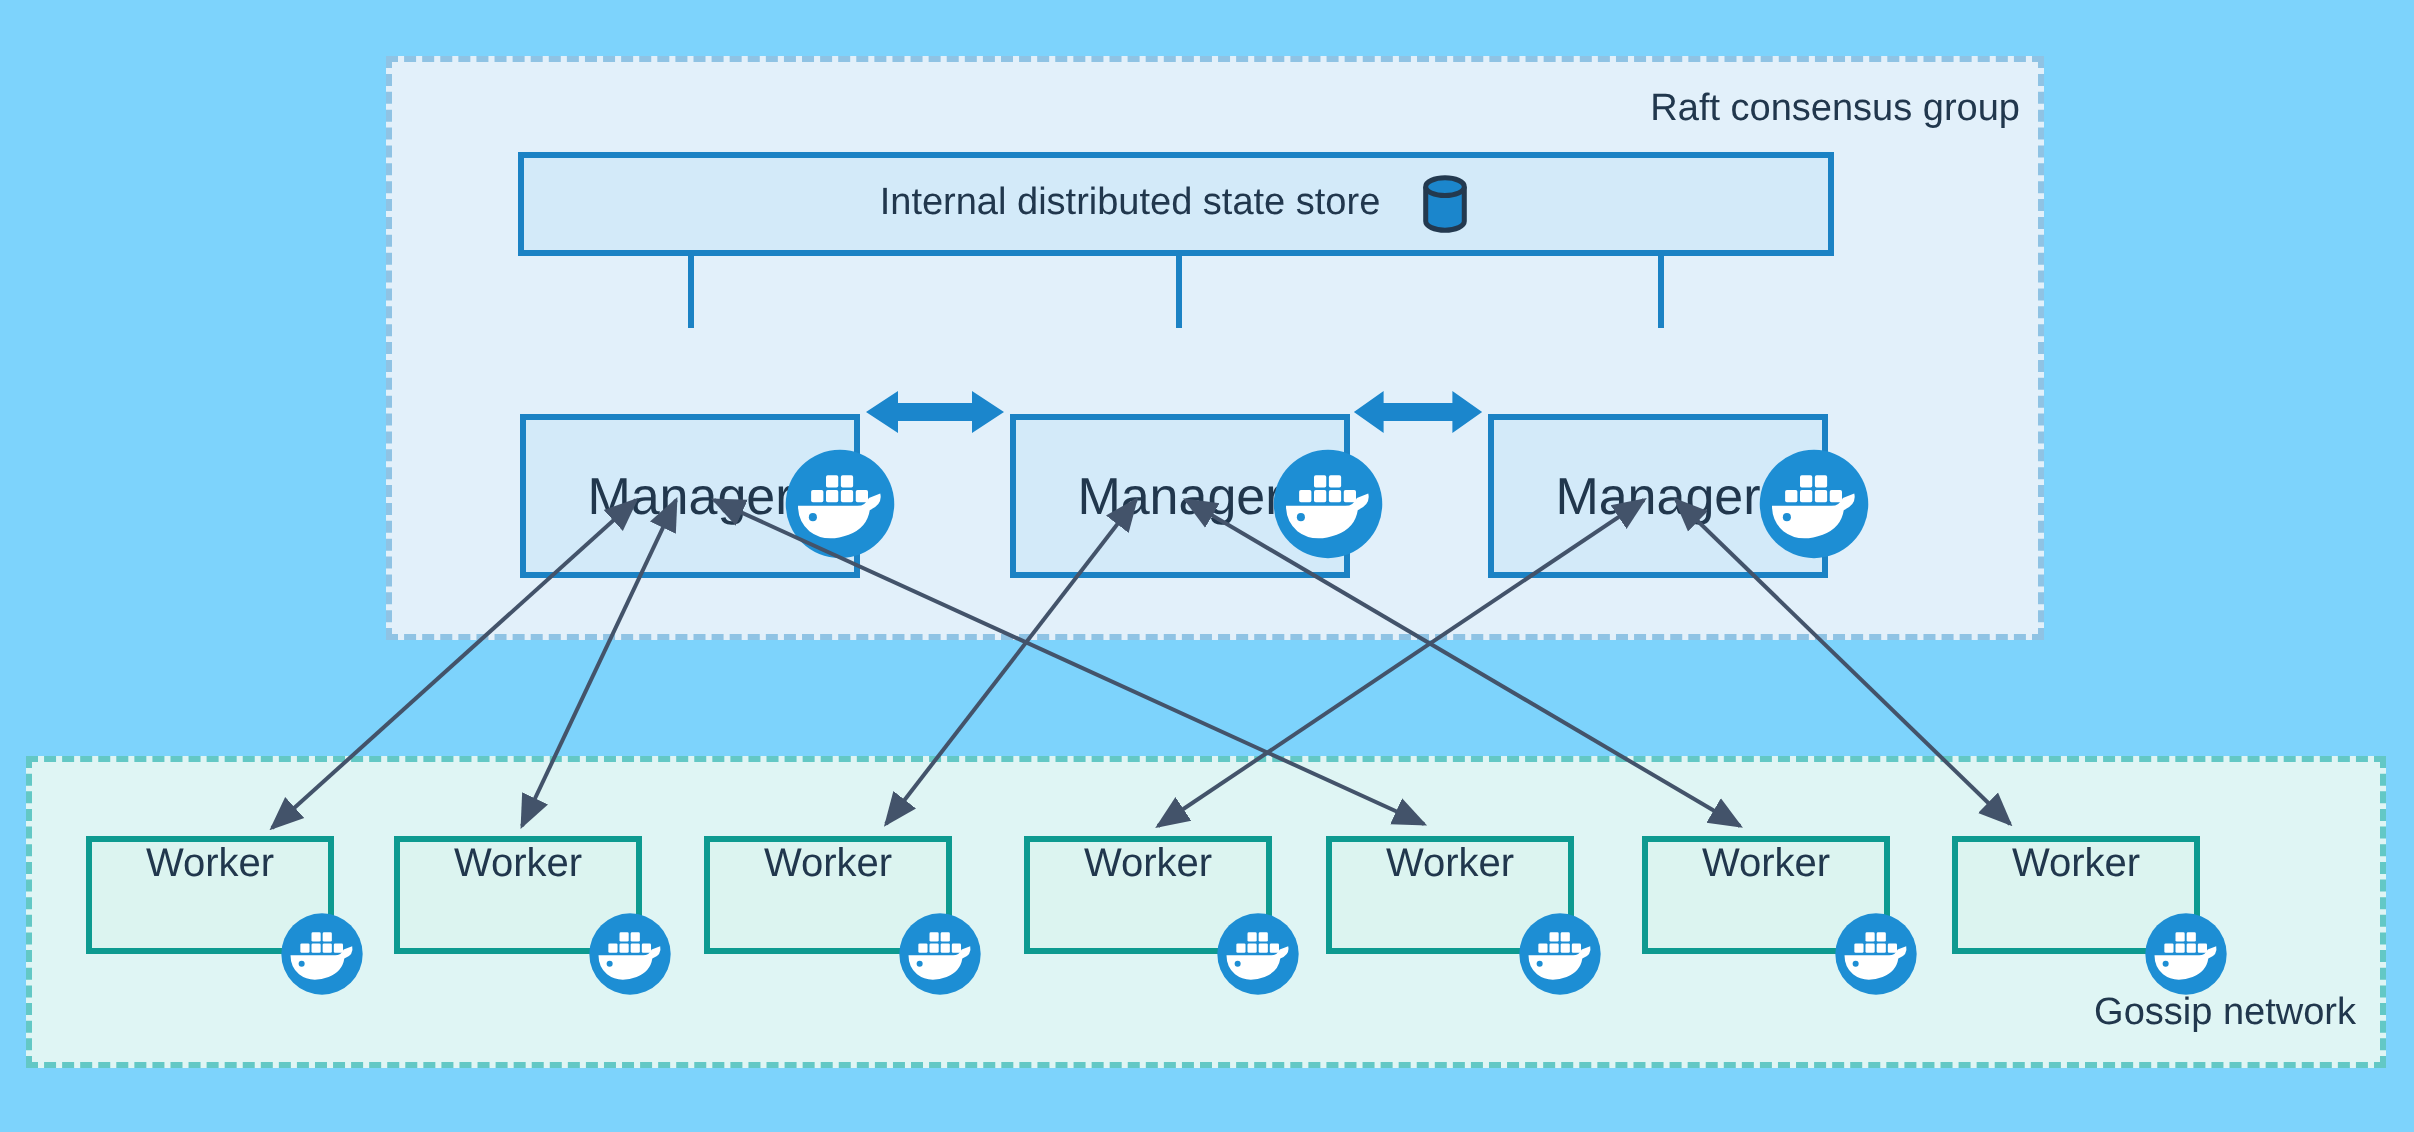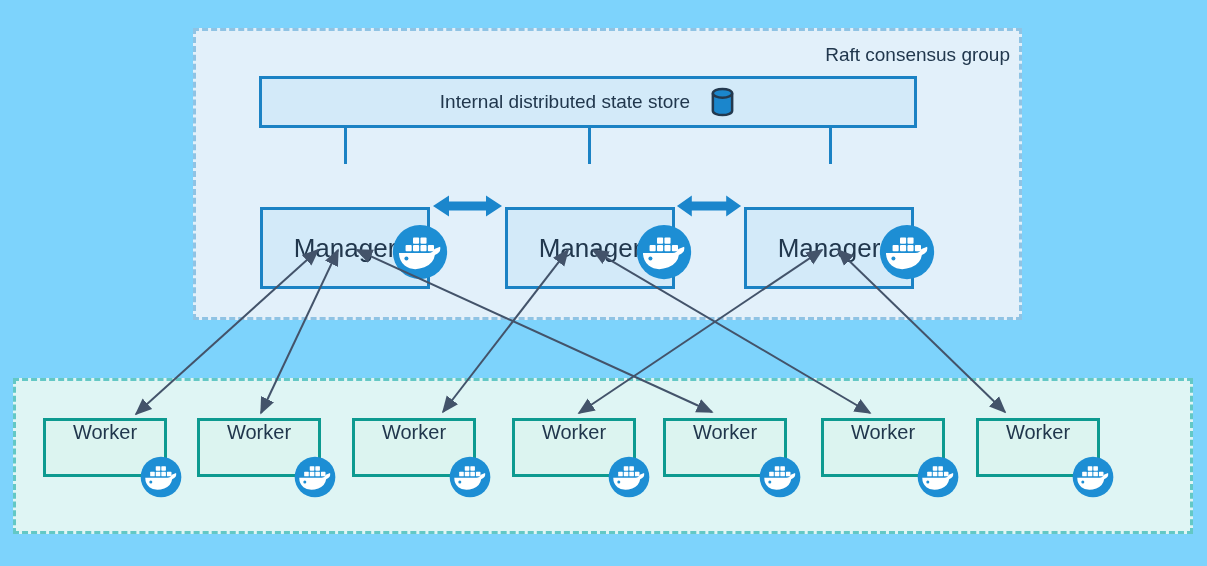--- a/index.html
+++ b/index.html
@@ -105,20 +105,21 @@
   </div>
 
   <svg class="abs thick-arrow" style="left:432px;width:71px;">
       <use href="#dblarrow"></use>
     </svg>
   <svg class="abs thick-arrow" style="left:676px;width:66px;">
       <use href="#dblarrow"></use>
     </svg>
 
   <div class="abs gossip-box"></div>
+  <div class="abs gossip-label">Gossip network</div>
 
   <div class="abs worker-box" style="left:43px;">
       <span>Worker</span>
     </div>
   <div class="abs worker-box" style="left:197px;">
       <span>Worker</span>
     </div>
   <div class="abs worker-box" style="left:352px;">
       <span>Worker</span>
     </div>

